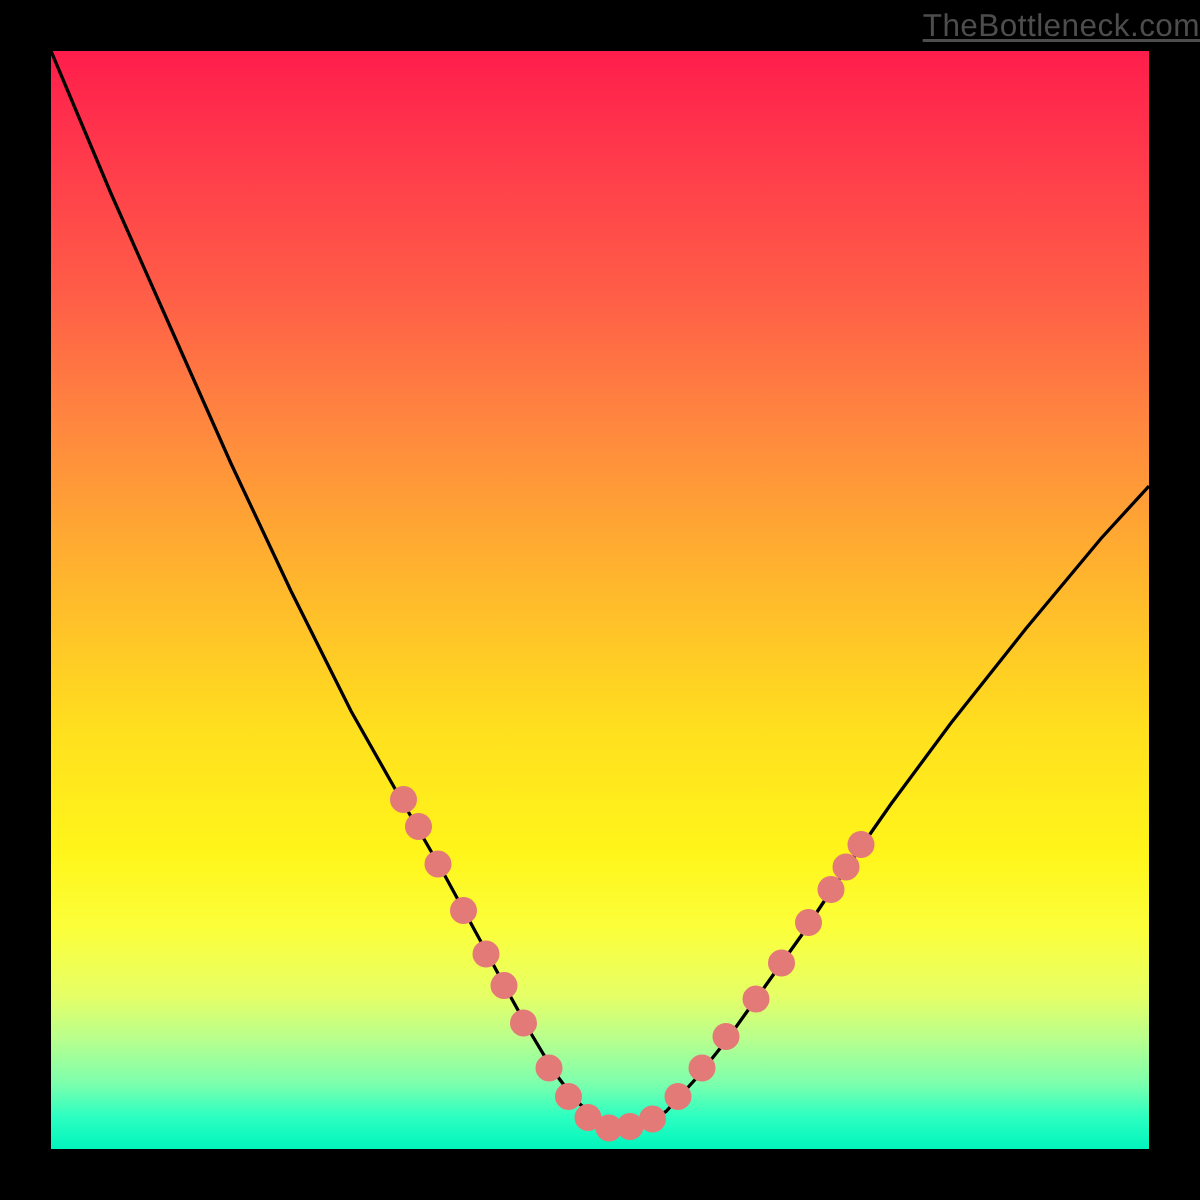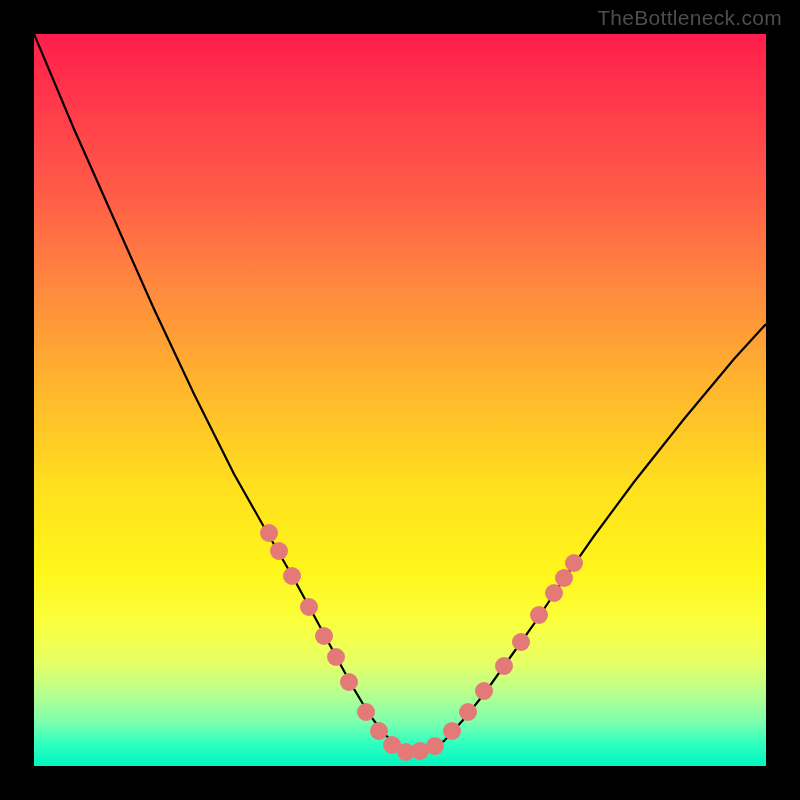--- a/index.html
+++ b/index.html
@@ -35,26 +35,27 @@
       #e6ff66 86%,
       #b8ff8e 90%,
       #7dffad 94%,
       #2effc1 97%,
       #00f5bd 100%
     );
   }
   .watermark {
     position: absolute;
     top: 6px;
-    right: 18px;
+    right: 0;
     color: #4d4d4d;
     font-size: 21px;
     font-weight: 400;
     letter-spacing: 0.3px;
     z-index: 20;
+    text-decoration: underline;
   }
   svg.plot {
     position: absolute;
     inset: 0;
   }
 </style>
 </head>
 <body>
 
 <div class="watermark">TheBottleneck.com</div>

